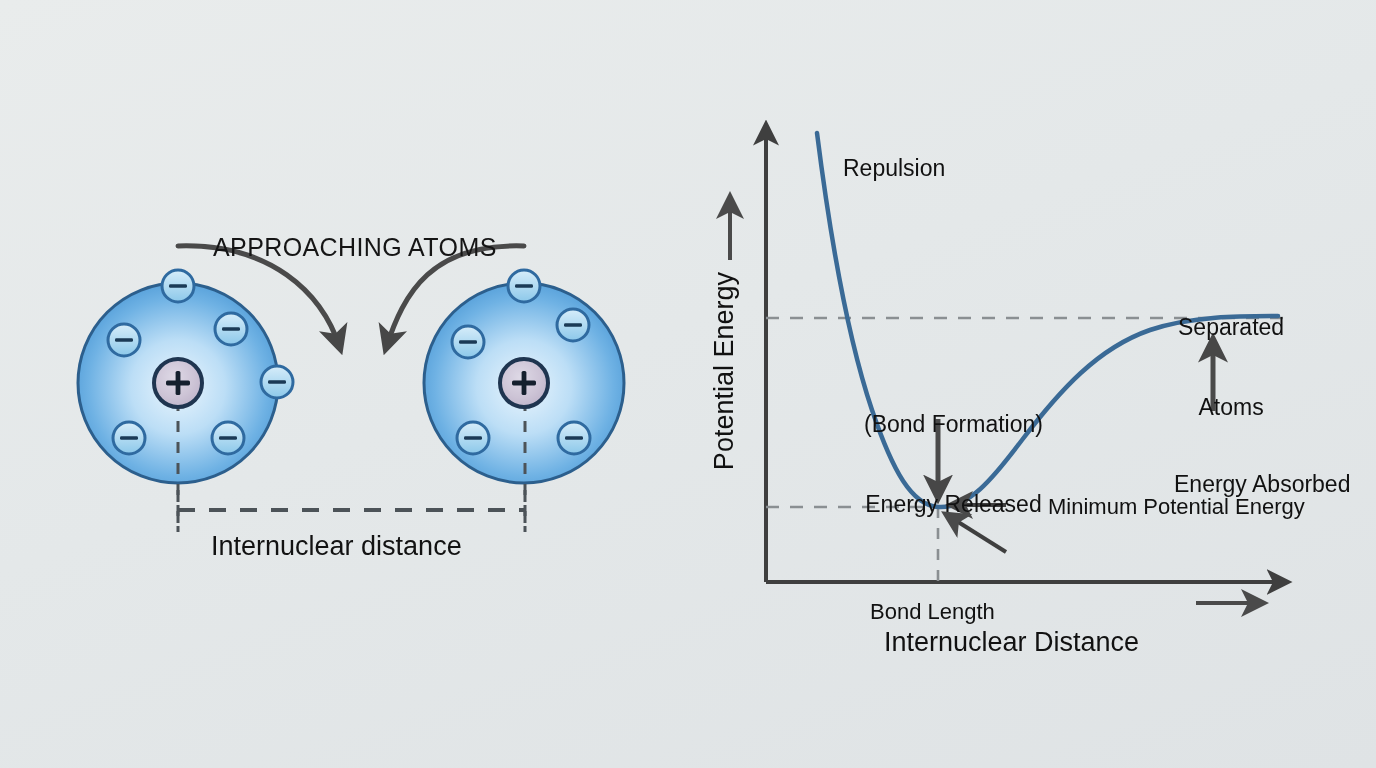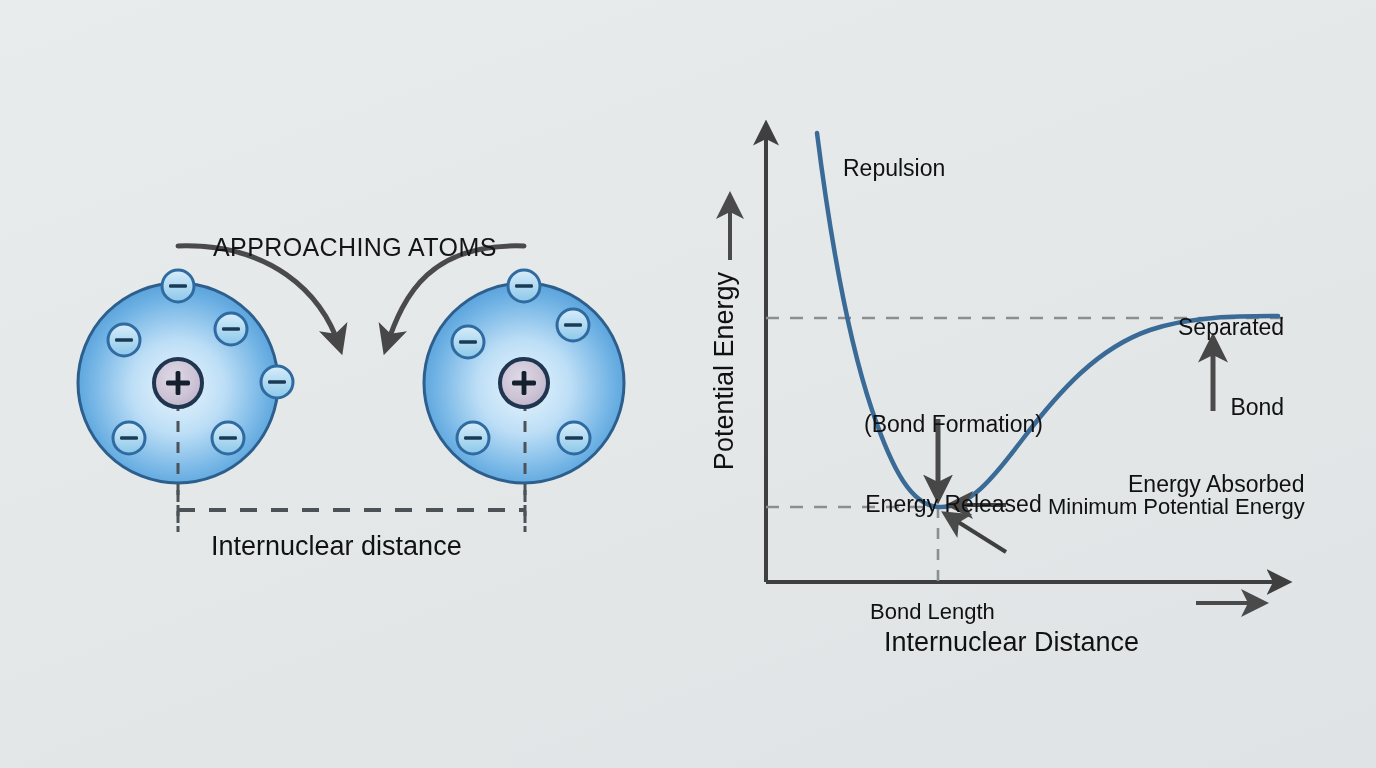--- a/index.html
+++ b/index.html
@@ -47,32 +47,32 @@
     left: 832px;
     top: 155px;
     font-size: 23px;
     color: #111111;
     margin-left: 11px;
   }
   .lbl-separated {
     left: 1178px;
     top: 261px;
     font-size: 23px;
-    text-align: right;
+    text-align: center;
     color: #111111;
   }
   .lbl-energy-released {
     left: 864px;
     top: 358px;
     font-size: 23px;
     text-align: center;
     color: #111111;
   }
   .lbl-energy-absorbed {
-    left: 1128px;
+    left: 1174px;
     top: 418px;
     font-size: 23px;
     text-align: left;
     color: #111111;
   }
   .lbl-min-pe {
     left: 1048px;
     top: 494px;
     font-size: 22px;
     color: #111111;
@@ -245,21 +245,21 @@
   </svg>
 
   <div class="txt lbl-approaching">APPROACHING ATOMS</div>
 
   <div class="txt lbl-internuclear">Internuclear distance</div>
 
   <div class="txt lbl-repulsion">Repulsion</div>
 
   <div class="txt lbl-separated">
     <div>Separated</div>
-    <div>Bond</div>
+    <div>Atoms</div>
   </div>
 
   <div class="txt lbl-energy-released">
     <div>(Bond Formation)</div>
     <div>Energy Released</div>
   </div>
 
   <div class="txt lbl-energy-absorbed">
     <div>Energy Absorbed</div>
   </div>

